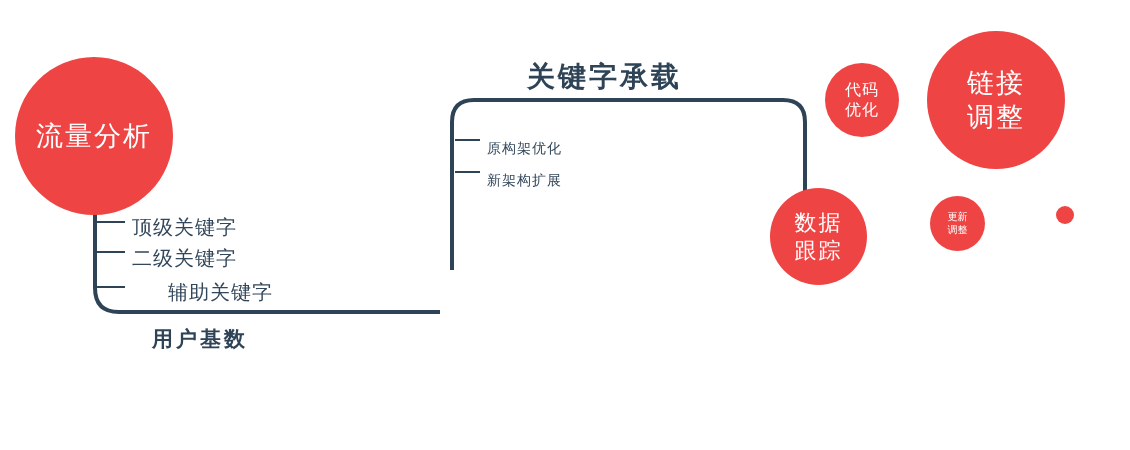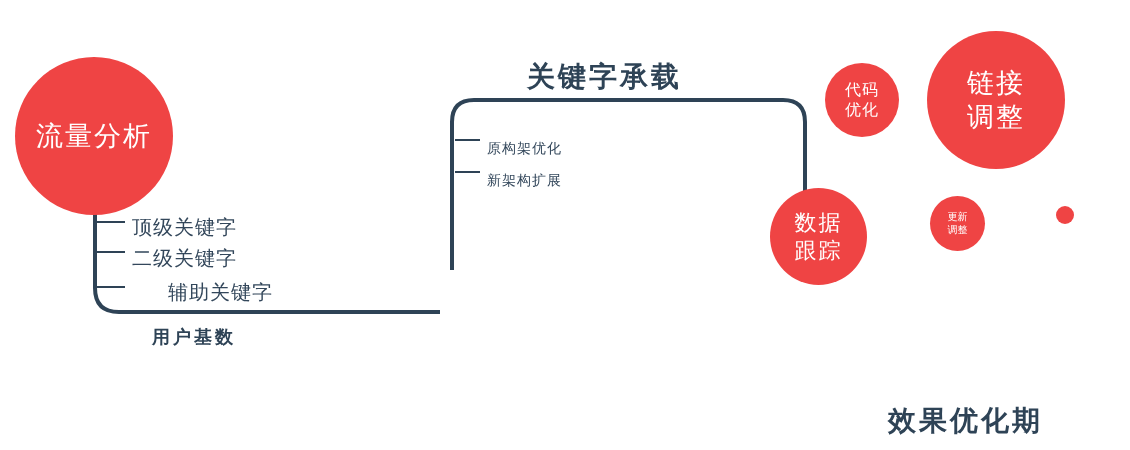--- a/index.html
+++ b/index.html
@@ -42,21 +42,21 @@
   .c-update   { left: 930px; top: 196px; width: 55px;  height: 55px;  font-size: 10px; letter-spacing: 0; }
   .c-dot      { left: 1056px;top: 206px; width: 18px;  height: 18px; }
   .c-report   { left: 931px; top: 260px; width: 113px; height: 113px; font-size: 25px; }
   .edge-label {
     position: absolute;
     color: #2e4356;
     font-weight: 600;
     letter-spacing: 3px;
   }
   .el-keyword { left: 527px; top: 58px;  font-size: 28px; }
-  .el-user    { left: 152px; top: 325px; font-size: 18px; }
+  .el-user    { left: 152px; top: 325px; font-size: 21px; }
   .branch-label {
     position: absolute;
     color: #33475b;
     letter-spacing: 1px;
   }
   .bl-left  { font-size: 20px; }
   .bl-right { font-size: 14px; margin-top: 8px; }
   .bl-1 { left: 132px; top: 214px; }
   .bl-2 { left: 132px; top: 245px; }
   .bl-3 { left: 132px; top: 279px; margin-left: 36px; }
@@ -121,15 +121,14 @@
   </div>
 
   <div class="circle c-update">
     <span>更新</span>
     <span>调整</span>
   </div>
 
   <div class="circle c-dot"></div>
 
 
-  <div class="caption">效果优化期</div>
 
 </div>
 
 </body></html>

